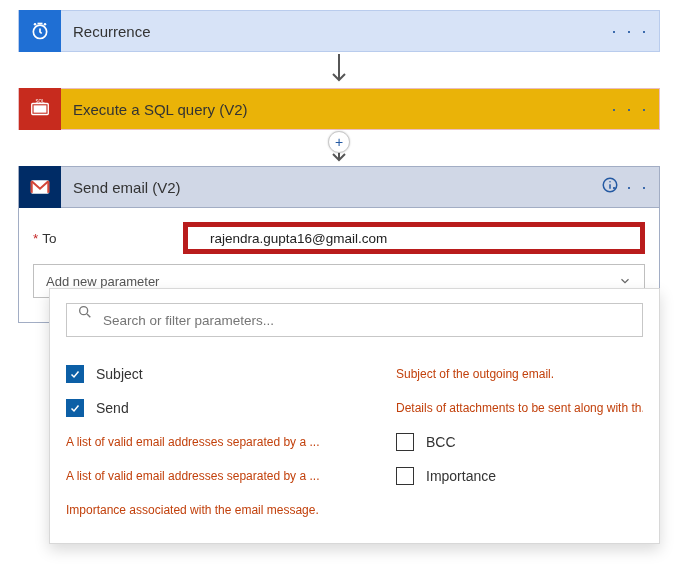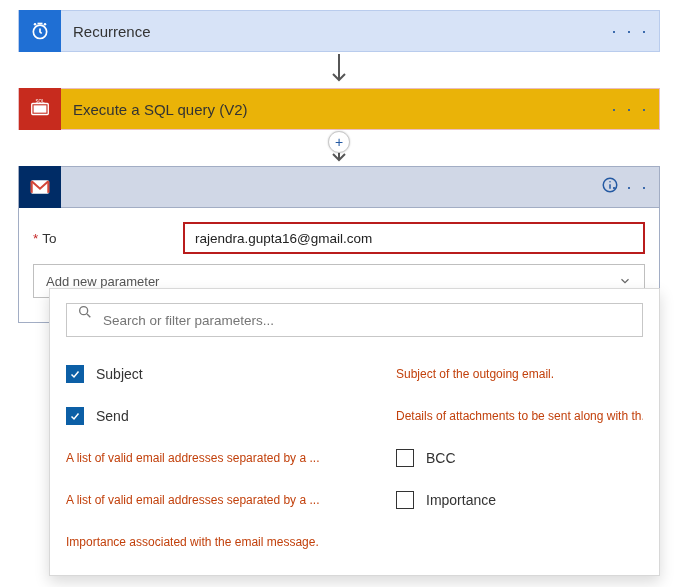--- a/index.html
+++ b/index.html
@@ -71,21 +71,21 @@
   .gmail-panel {
     border:1px solid #a2adc4; border-top:none;
     padding:14px 14px 24px 14px;
     background:#fff;
     position:relative;
   }
   .row { display:flex; align-items:center; margin-bottom:10px; }
   .row .lbl { width:150px; font-size:13.5px; color:#333; display:flex; align-items:center; }
   .row .lbl .req { color:#c62828; margin-right:4px; font-size:13.5px; }
   .row .field {
-    flex:1; border:2px solid #b91c1c; height:32px; padding:0 10px;
+    flex:1; border:5px solid #b91c1c; height:32px; padding:0 22px;
     font-size:13.5px; color:#222;
   }
   .add-param {
     display:flex; align-items:center; justify-content:space-between;
     border:1px solid #bfbfbf; height:34px; padding:0 12px;
     font-size:13px; color:#555; cursor:pointer;
   }
   .chev-down { width:14px; height:14px; }
 
   
@@ -106,21 +106,21 @@
   .search-box svg { margin-right:10px; }
 
   .opt { display:flex; align-items:center; height:34px; font-size:14px; color:#333; }
   .opt .chk {
     width:18px; height:18px; border:1px solid #333; margin-right:12px;
     display:flex; align-items:center; justify-content:center; cursor:pointer;
     flex-shrink:0;
   }
   .opt .chk.checked { background:#0c5fa6; border-color:#0c5fa6; }
   .opt .chk.checked svg { stroke:#fff; }
-  .opts-grid { display:grid; grid-template-columns: 330px 1fr; row-gap:8px; }
+  .opts-grid { display:grid; grid-template-columns: 330px 1fr; row-gap:0; }
   .opt-desc { font-size:12px; color:#c2410c; height:34px; display:flex; align-items:center; overflow:hidden; white-space:nowrap; text-overflow:ellipsis; }
 
 </style>
 </head>
 <body>
 
 <div class="container">
 
   <div class="card card-recurrence">
     <div class="icon-box icon-recurrence">
@@ -165,20 +165,21 @@
 
   <div class="card card-gmail-header">
     <div class="icon-box icon-gmail">
       <svg width="20" height="16" viewBox="0 0 24 18">
           <rect x="1" y="1" width="22" height="16" rx="2" fill="#fff"></rect>
           <polyline points="2,2 12,11 22,2" fill="none" stroke="#d44638" stroke-width="2.5"></polyline>
           <line x1="2" y1="2" x2="2" y2="16" stroke="#d44638" stroke-width="2.5"></line>
           <line x1="22" y1="2" x2="22" y2="16" stroke="#d44638" stroke-width="2.5"></line>
         </svg>
     </div>
+    <div class="card-title">Send email (V2)</div>
     <span class="info-icon">
       <svg width="18" height="18" viewBox="0 0 24 24" fill="none" stroke="#2459a2" stroke-width="2">
           <circle cx="12" cy="12" r="9"></circle>
           <line x1="12" y1="11" x2="12" y2="17"></line>
           <circle cx="12" cy="7.5" r="1" fill="#2459a2" stroke="none"></circle>
         </svg>
     </span>
     <div class="dots">· · ·</div>
   </div>
 

